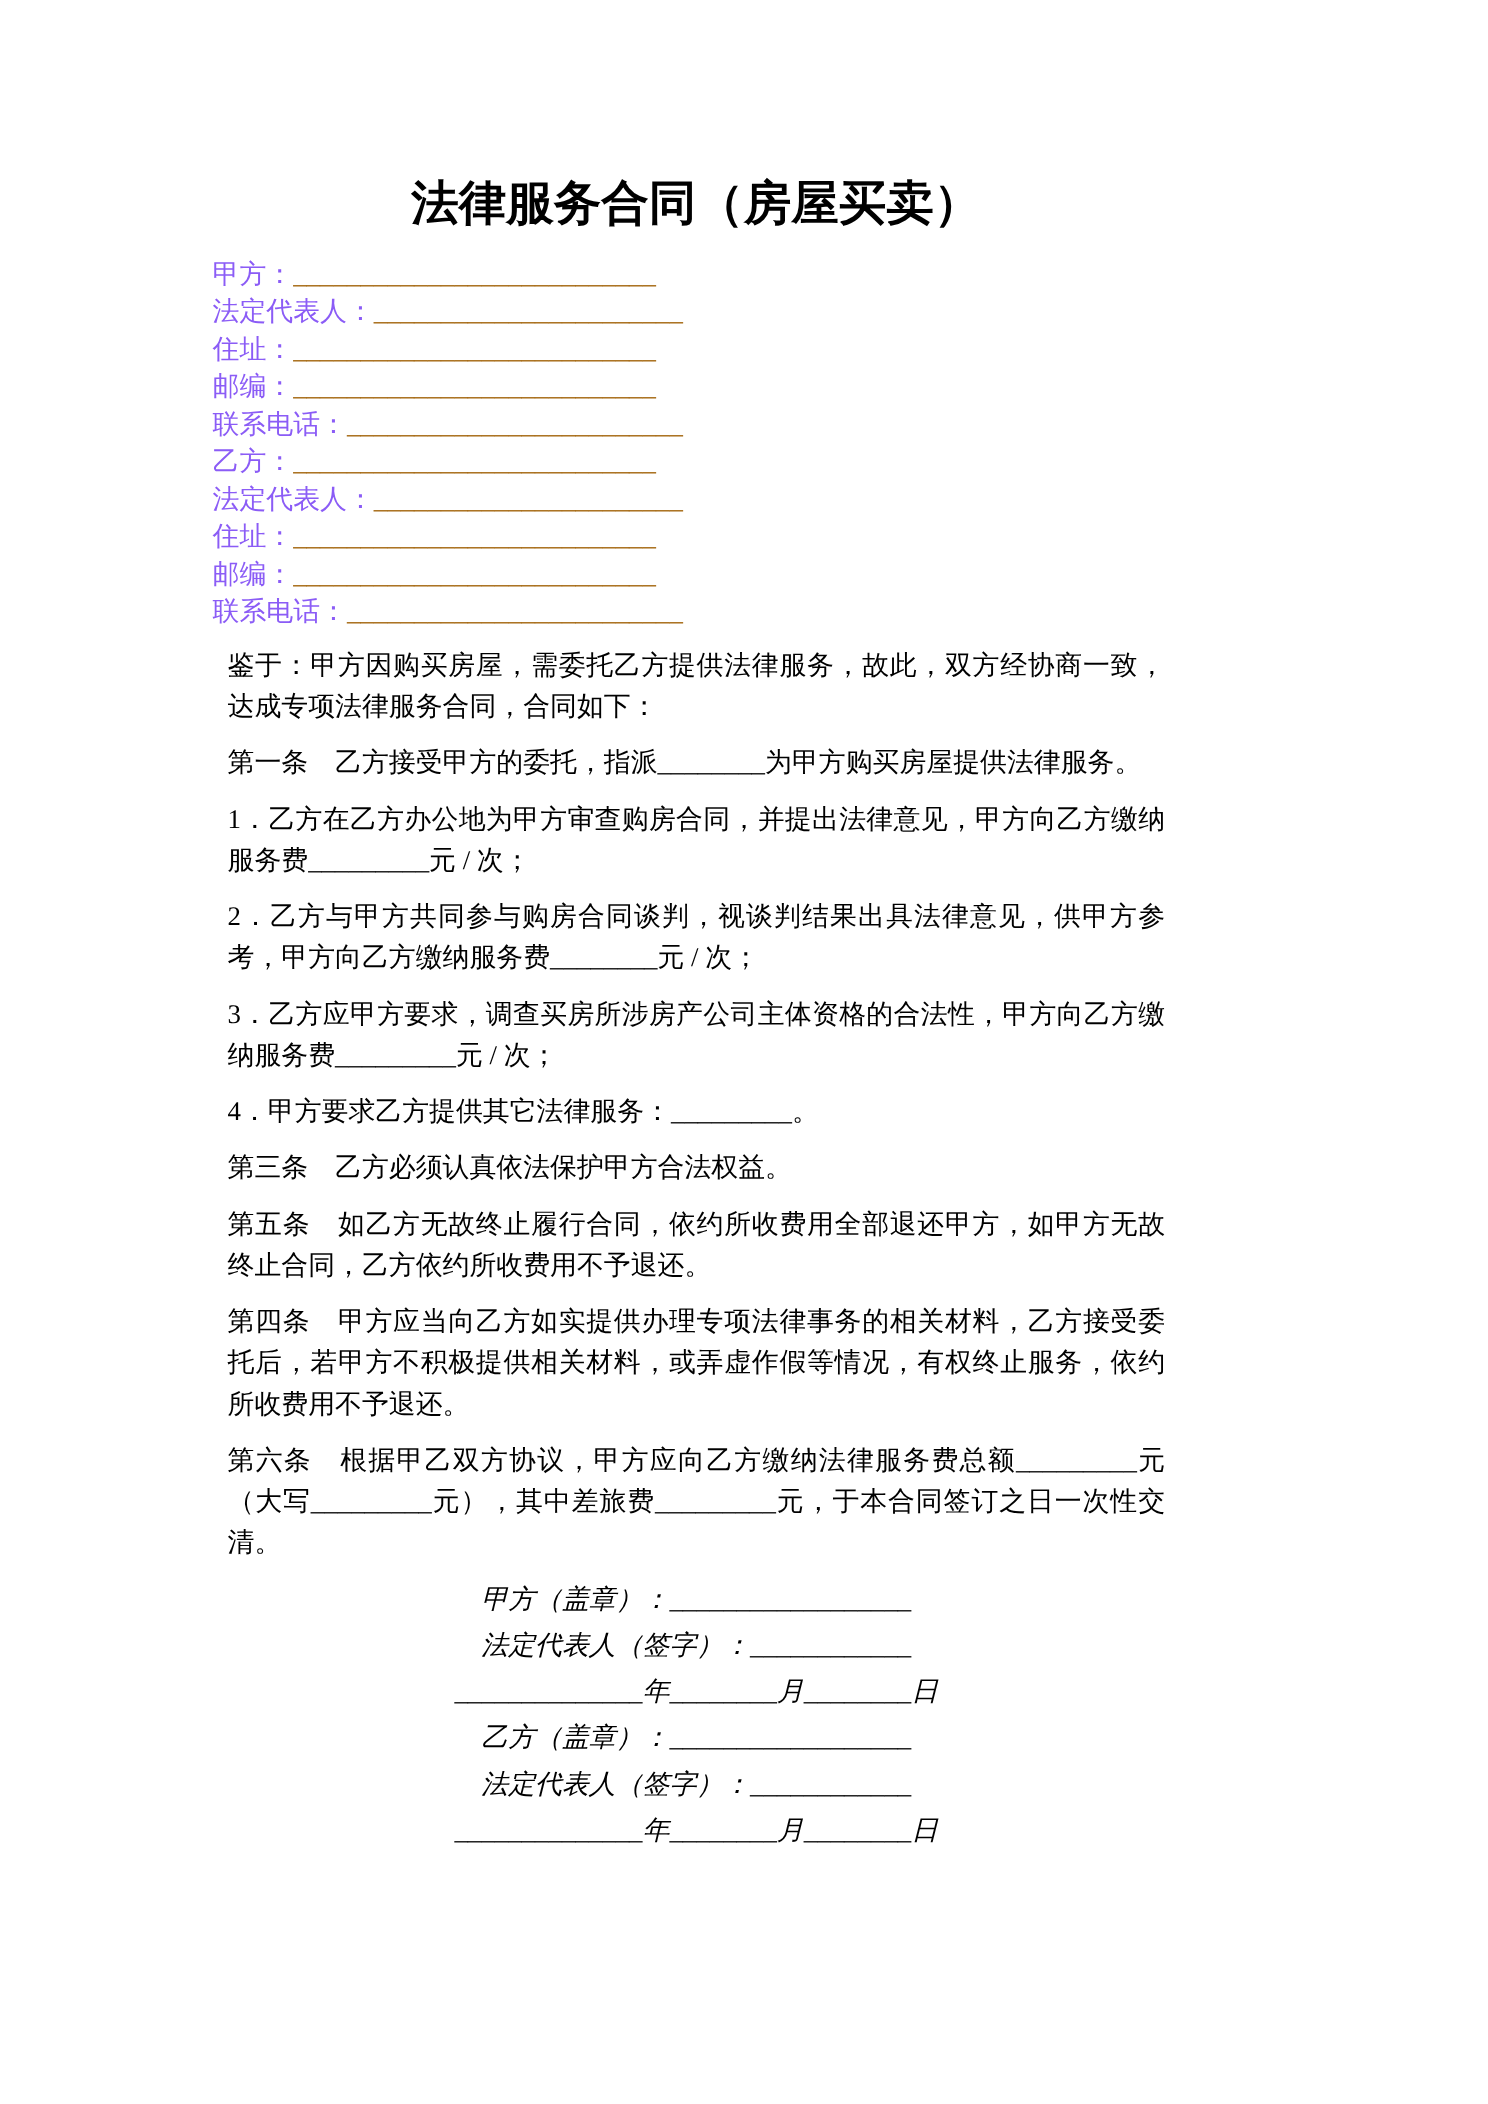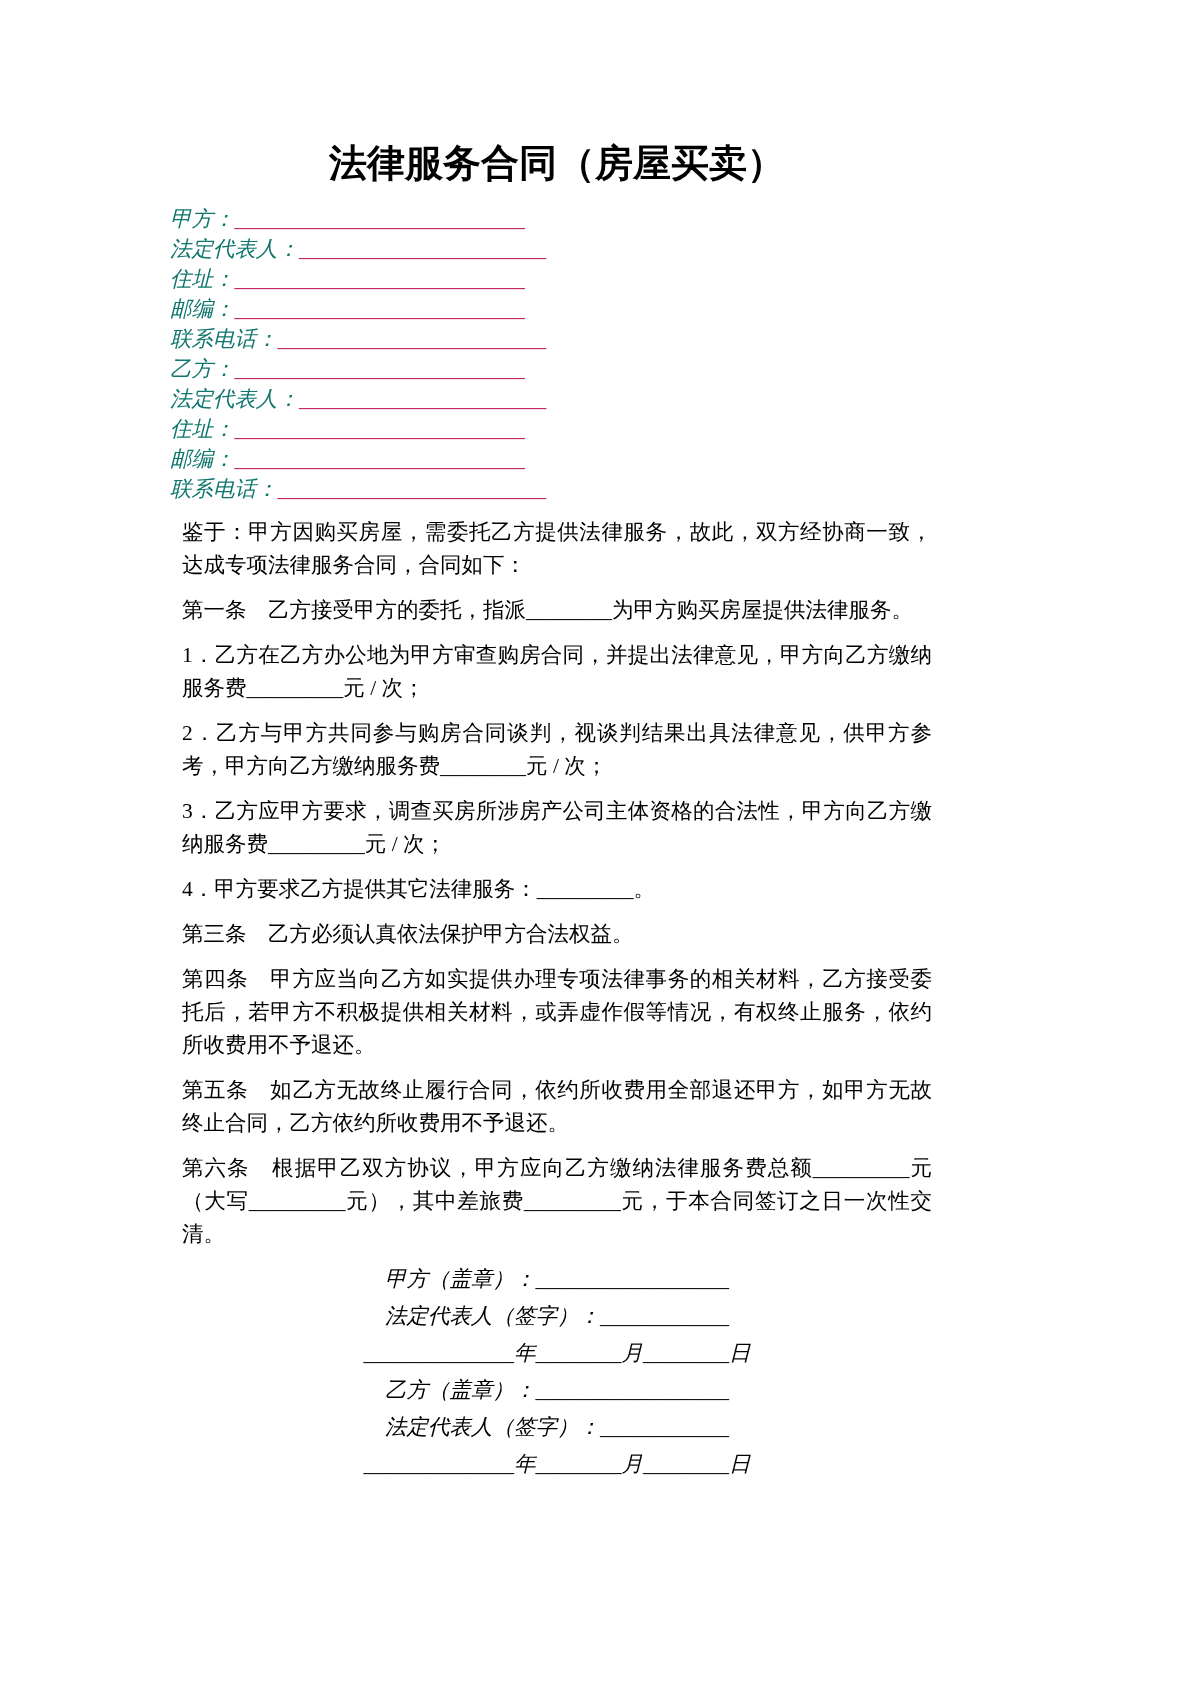--- a/index.html
+++ b/index.html
@@ -31,25 +31,24 @@
   }
   .fields {
     margin: 0 0 6px 0;
   }
   .field-row {
     font-size: 21.5px;
     line-height: 30px;
     white-space: nowrap;
   }
   .field-label {
-    color: #0f766e;
-    font-style: italic;
+    color: #8b5cf6;
   }
   .field-blank {
-    color: #be185d;
+    color: #a16207;
   }
   .para {
     margin: 12px;
     font-size: 21.5px;
     line-height: 33px;
     text-align: justify;
     overflow-wrap: anywhere;
     word-break: normal;
   }
   .sig-line {
@@ -102,22 +101,22 @@
   </div>
 
   <div>
     <p class="para">鉴于：甲方因购买房屋，需委托乙方提供法律服务，故此，双方经协商一致，达成专项法律服务合同，合同如下：</p>
     <p class="para">第一条　乙方接受甲方的委托，指派________为甲方购买房屋提供法律服务。</p>
     <p class="para">1．乙方在乙方办公地为甲方审查购房合同，并提出法律意见，甲方向乙方缴纳服务费_________元 / 次；</p>
     <p class="para">2．乙方与甲方共同参与购房合同谈判，视谈判结果出具法律意见，供甲方参考，甲方向乙方缴纳服务费________元 / 次；</p>
     <p class="para">3．乙方应甲方要求，调查买房所涉房产公司主体资格的合法性，甲方向乙方缴纳服务费_________元 / 次；</p>
     <p class="para">4．甲方要求乙方提供其它法律服务：_________。</p>
     <p class="para">第三条　乙方必须认真依法保护甲方合法权益。</p>
+    <p class="para">第五条　如乙方无故终止履行合同，依约所收费用全部退还甲方，如甲方无故终止合同，乙方依约所收费用不予退还。</p>
     <p class="para">第四条　甲方应当向乙方如实提供办理专项法律事务的相关材料，乙方接受委托后，若甲方不积极提供相关材料，或弄虚作假等情况，有权终止服务，依约所收费用不予退还。</p>
-    <p class="para">第五条　如乙方无故终止履行合同，依约所收费用全部退还甲方，如甲方无故终止合同，乙方依约所收费用不予退还。</p>
     <p class="para">第六条　根据甲乙双方协议，甲方应向乙方缴纳法律服务费总额_________元（大写_________元），其中差旅费_________元，于本合同签订之日一次性交清。</p>
   </div>
 
   <div>
     <p class="sig-line">甲方（盖章）：__________________</p>
     <p class="sig-line">法定代表人（签字）：____________</p>
     <p class="sig-line">______________年________月________日</p>
     <p class="sig-line">乙方（盖章）：__________________</p>
     <p class="sig-line">法定代表人（签字）：____________</p>
     <p class="sig-line">______________年________月________日</p>

